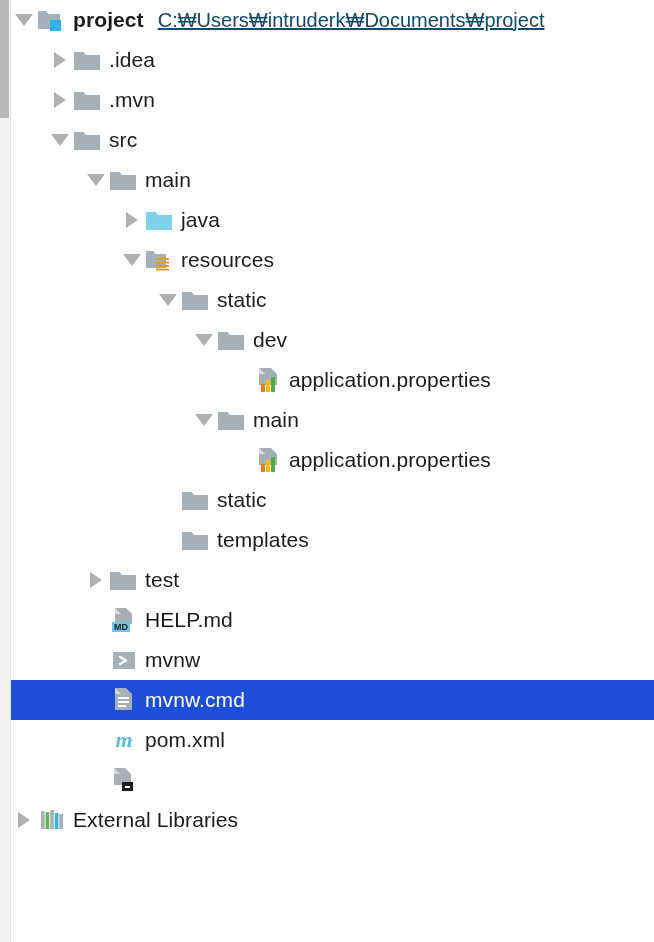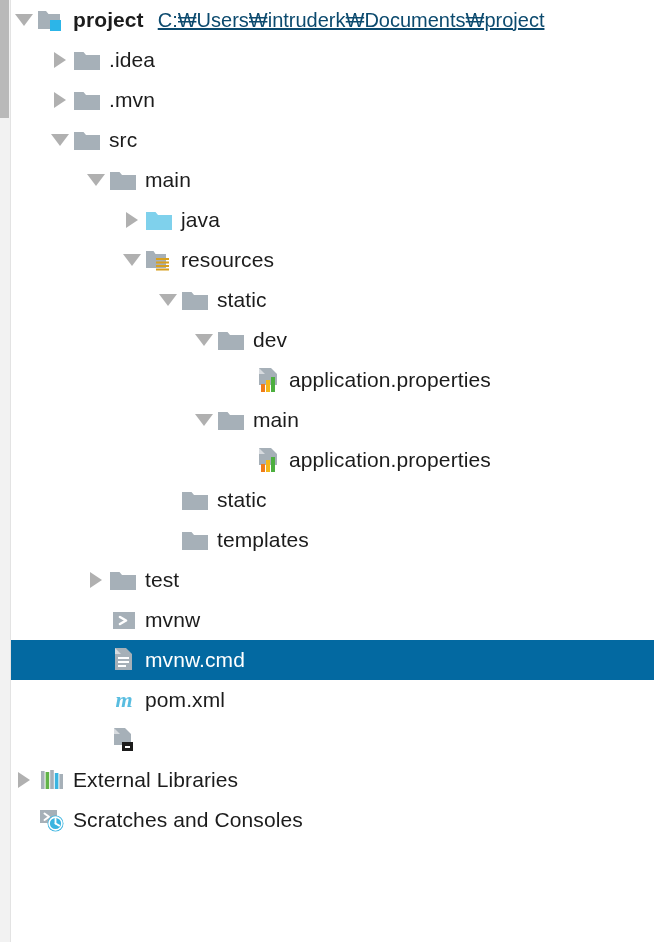--- a/index.html
+++ b/index.html
@@ -22,21 +22,21 @@
 
   
   #tree{
     position:absolute;left:11px;top:0;width:643px;height:942px;
   }
   .row{
     position:relative;height:40px;width:643px;
     display:flex;align-items:center;
     white-space:nowrap;
   }
-  .row.selected{background:#0369a1;}
+  .row.selected{background:#1d4ed8;}
   .row.selected .label,.row.selected .path{color:#ffffff;}
 
   .twisty{
     width:26px;height:40px;flex:0 0 26px;
     display:flex;align-items:center;justify-content:center;
   }
   .twisty i{display:block;width:0;height:0;}
   .twisty.collapsed i{
     border-top:8px solid transparent;border-bottom:8px solid transparent;
     border-left:12px solid #b0b0b0;
@@ -255,20 +255,33 @@
         <svg id="def-folder-icon" width="28" height="22" viewBox="0 0 28 22">
     <path d="M0 3 L0 21 L26 21 L26 6 L12 6 L9.5 3 Z" fill="#a6b0b8"></path>
   </svg>
       </span>
       <span class="label">test</span>
     </div>
     <div class="row">
       <span class="ind" style="width: 72px;"></span>
       <span class="twisty"></span>
       <span class="icon">
+        <svg id="def-markdown-file-icon" width="26" height="26" viewBox="0 0 26 26">
+    <path d="M4 1 L15 1 L21 7 L21 17 L4 17 Z" fill="#a6b0b8"></path>
+    <path d="M4 1 L4 7 L10 7 Z" fill="#ffffff" opacity="0.55"></path>
+    <rect x="1" y="15" width="18" height="10" fill="#6bc7e8"></rect>
+    <text x="10" y="23.3" font-family="Liberation Sans, sans-serif" font-size="9" font-weight="bold" fill="#1c1c1c" text-anchor="middle">MD</text>
+  </svg>
+      </span>
+      <span class="label">HELP.md</span>
+    </div>
+    <div class="row">
+      <span class="ind" style="width: 72px;"></span>
+      <span class="twisty"></span>
+      <span class="icon">
         <svg id="def-shell-script-icon" width="26" height="26" viewBox="0 0 26 26">
     <rect x="2" y="5" width="22" height="17" fill="#a6b0b8"></rect>
     <path d="M9 10 L15 13.5 L9 17" fill="none" stroke="#ffffff" stroke-width="2.6" stroke-linecap="round" stroke-linejoin="round"></path>
   </svg>
       </span>
       <span class="label">mvnw</span>
     </div>
     <div class="row selected">
       <span class="ind" style="width: 72px;"></span>
       <span class="twisty"></span>
@@ -314,28 +327,13 @@
         <svg id="def-external-libraries-icon" width="26" height="24" viewBox="0 0 26 24">
     <rect x="2" y="3" width="3.6" height="18" fill="#a6b0b8"></rect>
     <rect x="6.6" y="4" width="3.6" height="17" fill="#62b34a"></rect>
     <rect x="11.2" y="2" width="3.6" height="19" fill="#a6b0b8"></rect>
     <rect x="15.8" y="5" width="3.6" height="16" fill="#3bb4e0"></rect>
     <rect x="20.4" y="6" width="3.6" height="15" fill="#a6b0b8"></rect>
   </svg>
       </span>
       <span class="label">External Libraries</span>
     </div>
-    <div class="row">
-      <span class="ind" style="width: 0px;"></span>
-      <span class="twisty"></span>
-      <span class="icon">
-        <svg id="def-scratches-icon" width="26" height="26" viewBox="0 0 26 26">
-    <rect x="1" y="3" width="17" height="13" fill="#a6b0b8"></rect>
-    <path d="M5.5 6.5 L10 9.8 L5.5 13" fill="none" stroke="#ffffff" stroke-width="2" stroke-linecap="round" stroke-linejoin="round"></path>
-    <circle cx="16.5" cy="16.5" r="8" fill="#3bb4e0"></circle>
-    <circle cx="16.5" cy="16.5" r="6.4" fill="none" stroke="#ffffff" stroke-width="1.6"></circle>
-    <line x1="16.5" y1="16.5" x2="16.5" y2="11.8" stroke="#ffffff" stroke-width="1.8" stroke-linecap="round"></line>
-    <line x1="16.5" y1="16.5" x2="20.2" y2="18.6" stroke="#ffffff" stroke-width="1.8" stroke-linecap="round"></line>
-  </svg>
-      </span>
-      <span class="label">Scratches and Consoles</span>
-    </div>
   </div>
 
 </body></html>

